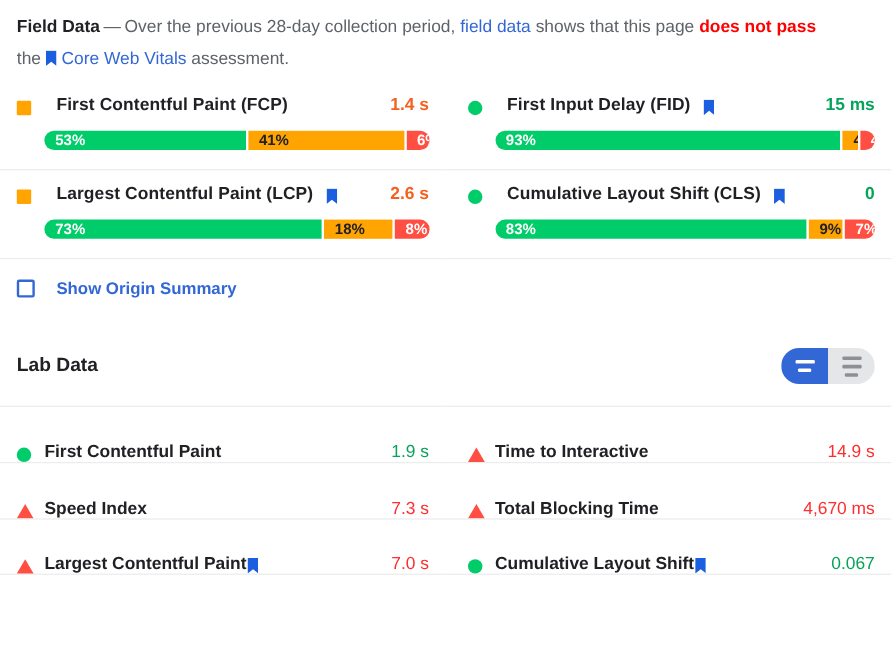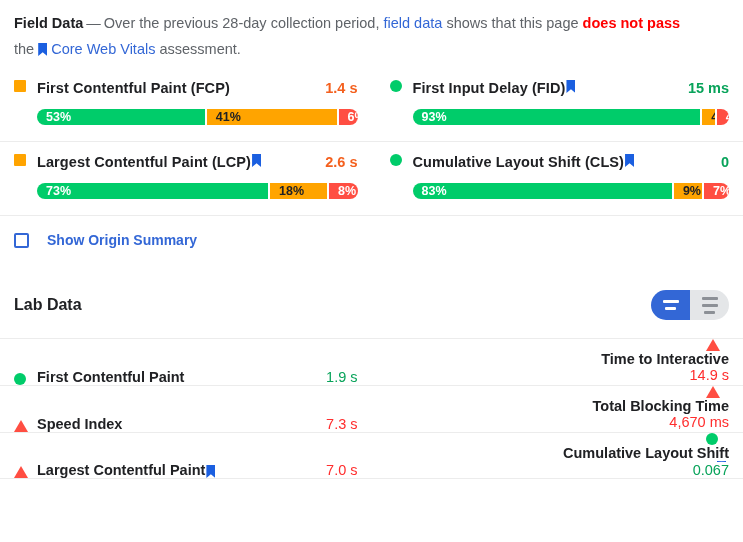--- a/index.html
+++ b/index.html
@@ -63,22 +63,23 @@
     grid-template-columns: 1fr 1fr;
   }
   .field-cell {
     padding: 12px 14px 16px 14px;
     border-bottom: 1px solid #ececec;
   }
   .field-cell.right { padding-left: 18px; }
 
   .metric-head {
     display: flex;
-    align-items: flex-start;
+    align-items: flex-end;
     margin-bottom: 13px;
+    gap: 10px;
   }
   .dot {
     width: 12px;
     height: 12px;
     flex: 0 0 auto;
     margin-right: 11px;
   }
   .dot.circle-green { background: #00cc6a; border-radius: 50%; }
   .dot.square-orange { background: #ffa400; border-radius: 1px; }
 
@@ -186,21 +187,21 @@
     padding: 0 0 0 0;
     margin-top: 10px;
   }
   .lab-cell {
     display: flex;
     align-items: flex-end;
     height: 47px;
     padding: 0 14px;
     border-top: 1px solid #ececec;
   }
-  .lab-cell.right { padding-left: 18px; flex-direction: column; }
+  .lab-cell.right { padding-left: 18px; }
   .lab-cell.last { border-bottom: 1px solid #ececec; }
 
   .tri {
     width: 0;
     height: 0;
     border-left: 7px solid transparent;
     border-right: 7px solid transparent;
     border-bottom: 12px solid #ff4e42;
     flex: 0 0 auto;
     margin-right: 9px;

